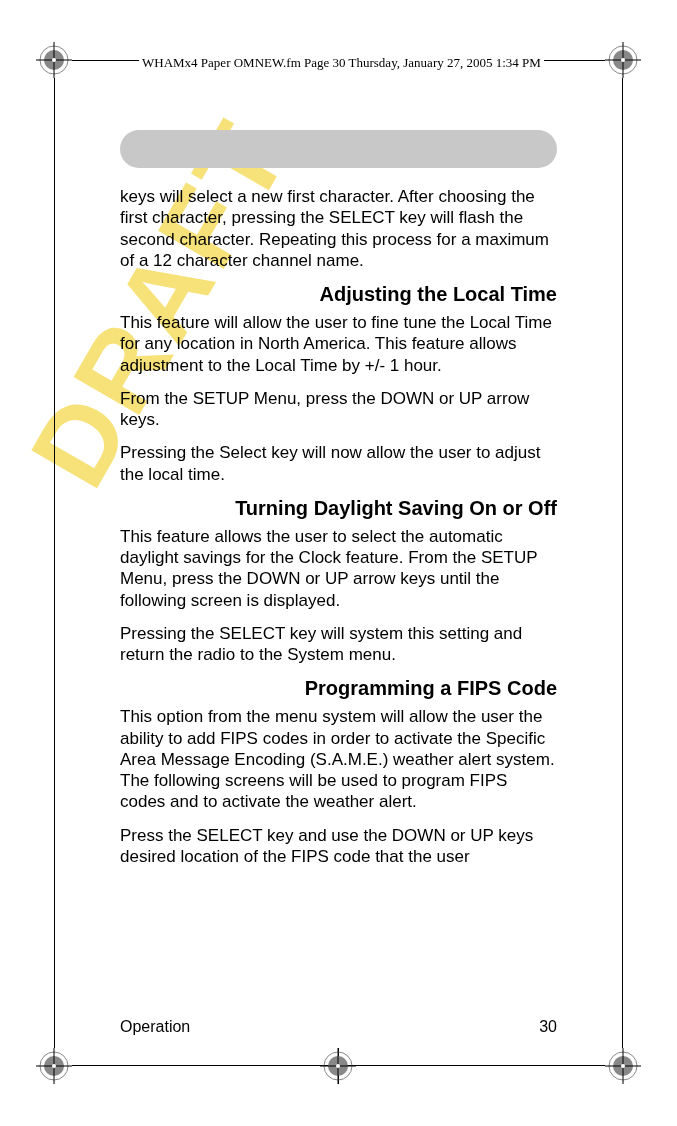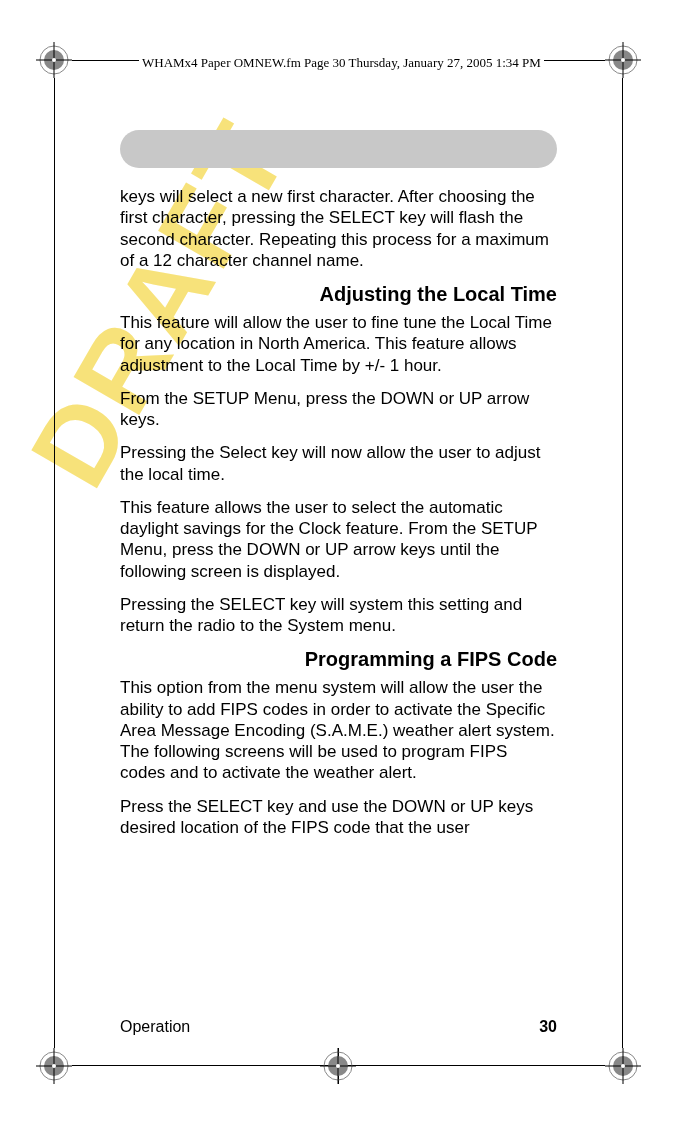--- a/index.html
+++ b/index.html
@@ -86,21 +86,21 @@
     .footer {
       position: absolute;
       bottom: 90px;
       left: 120px;
       right: 120px;
       display: flex;
       justify-content: space-between;
       font-size: 16px;
       z-index: 2;
     }
-    .footer .page-num { font-weight: bold; }
+    .footer .page-num { font-weight: normal; }
   </style>
 </head>
 <body>
 
 <div class="crop-line line-top"></div>
 <div class="crop-line line-bottom"></div>
 <div class="crop-line line-left"></div>
 <div class="crop-line line-right"></div>
 <div class="crop-line line-mid-v"></div>
 
@@ -154,20 +154,21 @@
 
 <div class="watermark">DRAFT</div>
 
 <div class="page">
   <div class="section-bar"></div>
   <p class="body-text">keys will select a new first character. After choosing the first character, pressing the SELECT key will flash the second character. Repeating this process for a maximum of a 12 character channel name.</p>
   <h2 class="heading">Adjusting the Local Time</h2>
   <p class="body-text">This feature will allow the user to fine tune the Local Time for any location in North America. This feature allows adjustment to the Local Time by +/- 1 hour.</p>
   <p class="body-text">From the SETUP Menu, press the DOWN or UP arrow keys.</p>
   <p class="body-text">Pressing the Select key will now allow the user to adjust the local time.</p>
+  <h2 class="heading">Turning Daylight Saving On or Off</h2>
   <p class="body-text">This feature allows the user to select the automatic daylight savings for the Clock feature. From the SETUP Menu, press the DOWN or UP arrow keys until the following screen is displayed.</p>
   <p class="body-text">Pressing the SELECT key will system this setting and return the radio to the System menu.</p>
   <h2 class="heading">Programming a FIPS Code</h2>
   <p class="body-text">This option from the menu system will allow the user the ability to add FIPS codes in order to activate the Specific Area Message Encoding (S.A.M.E.) weather alert system. The following screens will be used to program FIPS codes and to activate the weather alert.</p>
   <p class="body-text">Press the SELECT key and use the DOWN or UP keys desired location of the FIPS code that the user</p>
 </div>
 
 <div class="footer">
   <span>Operation</span>
   <span class="page-num">30</span>

